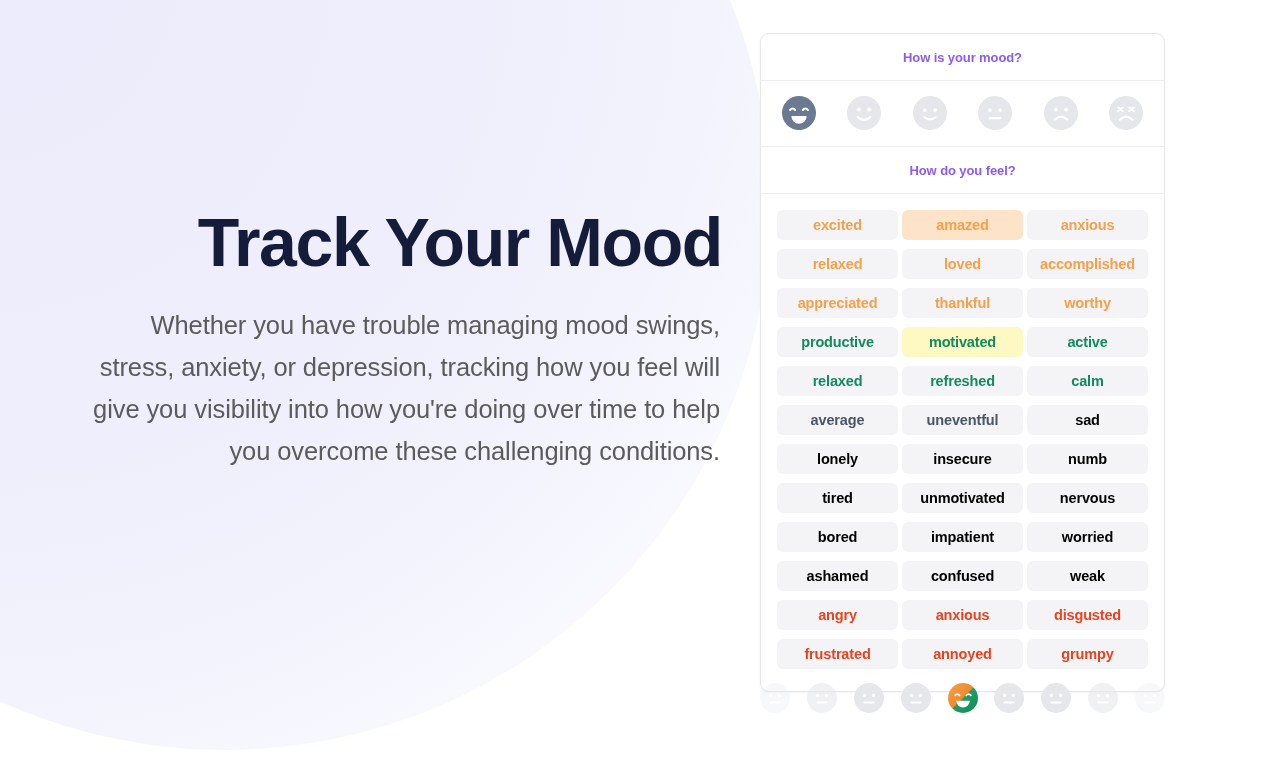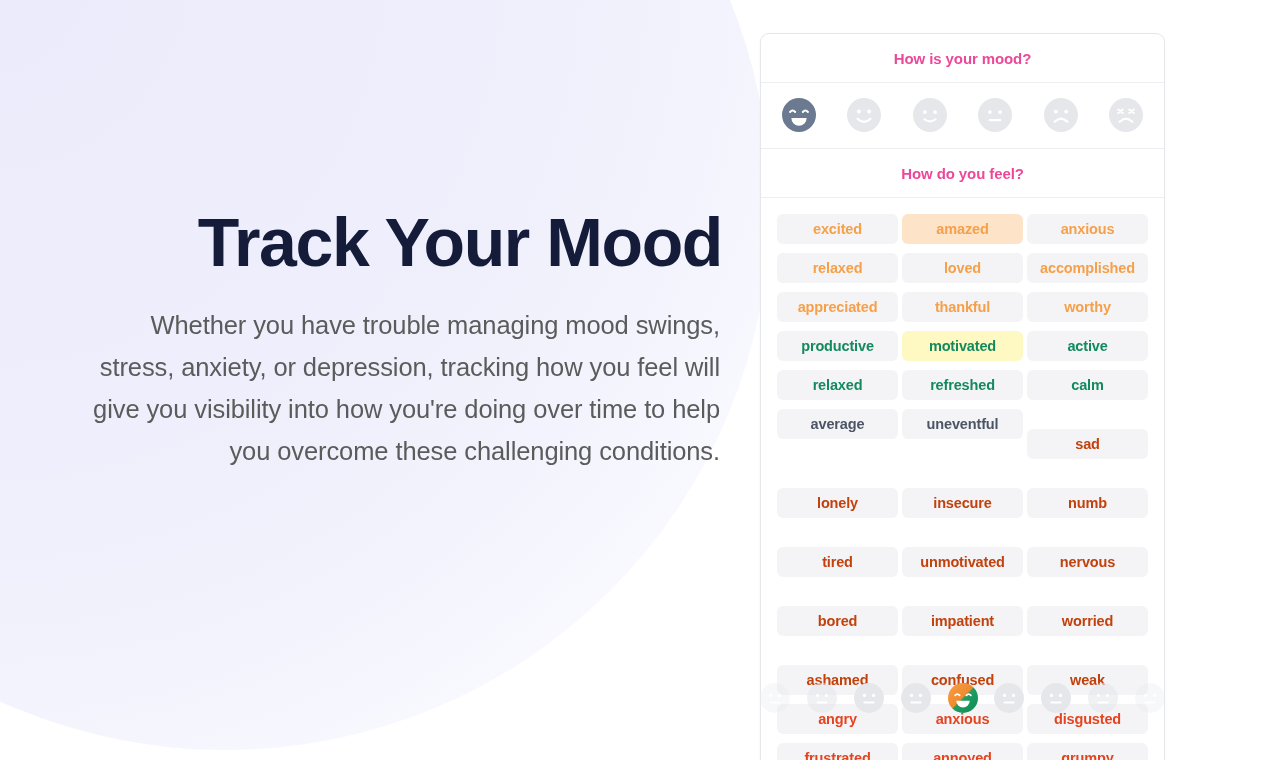--- a/index.html
+++ b/index.html
@@ -62,23 +62,23 @@
     width: 405px;
     background: #ffffff;
     border: 1px solid #e6e7ea;
     border-radius: 9px;
     box-shadow: 0 1px 3px rgba(20,28,58,0.045);
     overflow: hidden;
   }
 
   .card-heading {
     text-align: center;
-    font-size: 15px;
+    font-size: 13px;
     font-weight: bold;
-    color: #ec4899;
+    color: #8b5cf6;
     padding: 16px 10px 15px;
     border-bottom: 1px solid #eceef1;
     letter-spacing: -0.1px;
   }
 
   
   #mood-face-row {
     display: flex;
     justify-content: space-between;
     align-items: center;
@@ -108,21 +108,21 @@
     font-weight: bold;
     letter-spacing: -0.15px;
     cursor: pointer;
     white-space: nowrap;
     overflow: hidden;
   }
 
   .tone-orange   { color: #f5a04a; }
   .tone-green    { color: #138a5e; }
   .tone-gray     { color: #4b5565; }
-  .tone-purple   { color: #c2410c; margin-top: 20px; }
+  .tone-purple   { color: #000000; }
   .tone-red      { color: #e4441f; }
 
   .feeling-tag.selected.tone-orange { background: #fde3c8; }
   .feeling-tag.selected.tone-green  { background: #fef9c3; }
 
   
   #mood-carousel {
     position: absolute;
     left: 760px;
     top: 683px;

